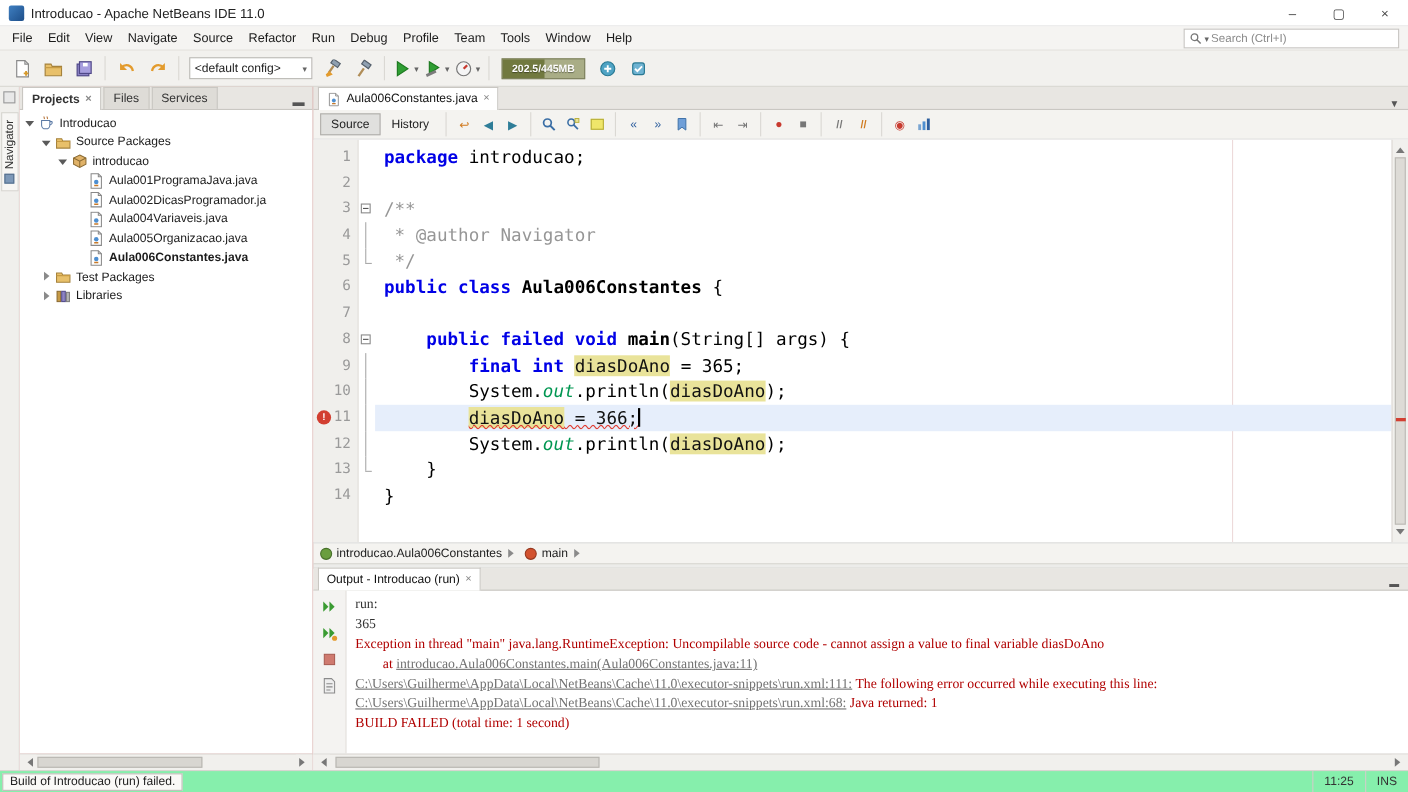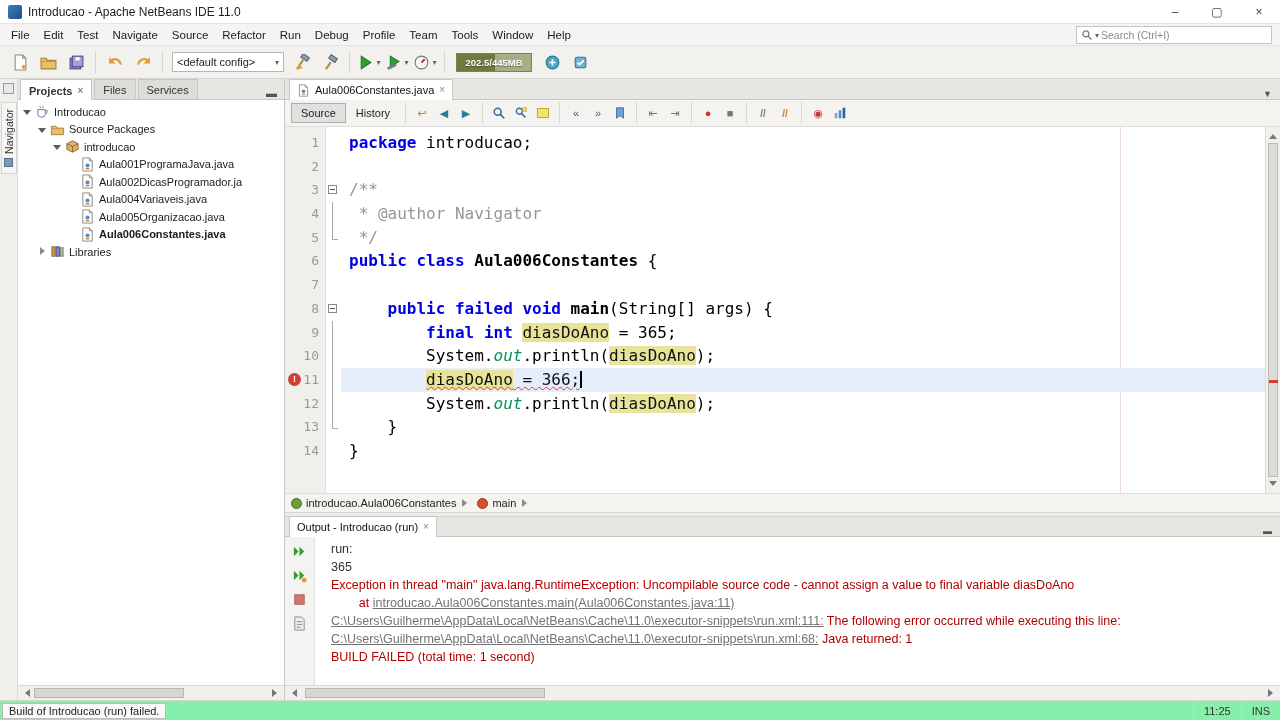--- a/index.html
+++ b/index.html
@@ -133,22 +133,22 @@
   .splitter-h{height:5px;background:#ececea;border-top:1px solid #d8d6d1;border-bottom:1px solid #d8d6d1;flex:none;}
 
   
   .output{height:183px;display:flex;flex-direction:column;flex:none;background:#fff;}
   .otabs{height:20px;background:#e8e6e2;display:flex;align-items:flex-end;border-bottom:1px solid #c9c7c2;flex:none;}
   .out-body{flex:1;display:flex;min-height:0;}
   .out-strip{width:30px;background:#f4f3f1;border-right:1px solid #e4e2dd;display:flex;flex-direction:column;align-items:center;
     padding-top:4px;gap:3px;flex:none;}
   .obtn{width:21px;height:21px;display:flex;align-items:center;justify-content:center;border:1px solid transparent;}
   .obtn svg{width:15px;height:15px;}
-  .out-text{flex:1;padding:3px 0 0 8px;font-family:Liberation Sans, sans-serif;font-size:12.5px;line-height:18px;
-    white-space:pre;overflow:hidden;margin-left:8px;}
+  .out-text{flex:1;padding:3px 0 0 8px;font-family:Liberation Serif, serif;font-size:12.5px;line-height:18px;
+    white-space:pre;overflow:hidden;}
   .o-out{color:#333;}
   .o-err{color:#b00000;}
   .o-lnk{color:#737373;text-decoration:underline;}
 
   
   .statusbar{height:20px;background:#86efac;border-top:1px solid #d7d5d0;display:flex;align-items:center;font-size:11px;flex:none;}
   .status-msg{border:1px solid #bdbbb6;background:#faf9f7;height:16px;line-height:15px;padding:0 6px;margin:0 2px;color:#222;}
   .status-right{margin-left:auto;display:flex;align-items:center;height:100%;}
   .status-cell{border-left:1px solid #d0cec9;padding:0 10px;height:100%;display:flex;align-items:center;color:#333;}
 </style>
@@ -164,21 +164,21 @@
       <div class="win-btn">–</div>
       <div class="win-btn">▢</div>
       <div class="win-btn">×</div>
     </div>
   </div>
 
   <div class="menubar">
     <div class="menu-items" id="menu-items">
         <div class="mi">File</div>
         <div class="mi">Edit</div>
-        <div class="mi">Test</div>
+        <div class="mi">View</div>
         <div class="mi">Navigate</div>
         <div class="mi">Source</div>
         <div class="mi">Refactor</div>
         <div class="mi">Run</div>
         <div class="mi">Debug</div>
         <div class="mi">Profile</div>
         <div class="mi">Team</div>
         <div class="mi">Tools</div>
         <div class="mi">Window</div>
         <div class="mi">Help</div>
@@ -398,20 +398,30 @@
                 <circle cx="8" cy="9" r="2.2" fill="#4e8fd0"></circle>
                 <path d="M6 12.5h4" stroke="#c77a2a" stroke-width="1.4"></path>
               </svg>
             </span>
             <span class="tlabel b">Aula006Constantes.java</span>
           </div>
           <div class="trow" style="padding-left: 19px;">
             <span class="exp closed"></span>
             <span class="ticon">
               <svg viewBox="0 0 16 16">
+                <path d="M1.5 4.5h5l1 2h7v7h-13z" fill="#e8c06a" stroke="#a5823c"></path>
+                <path d="M1.5 7h13" stroke="#c79b43"></path>
+              </svg>
+            </span>
+            <span class="tlabel">Test Packages</span>
+          </div>
+          <div class="trow" style="padding-left: 19px;">
+            <span class="exp closed"></span>
+            <span class="ticon">
+              <svg viewBox="0 0 16 16">
                 <rect x="2" y="3" width="3.5" height="10" fill="#c69a46" stroke="#8a6a32"></rect>
                 <rect x="6.5" y="3" width="3.5" height="10" fill="#8d84c6" stroke="#4f4787"></rect>
                 <rect x="11" y="4" width="3" height="9" fill="#b5b5b5" stroke="#7c7c7c"></rect>
               </svg>
             </span>
             <span class="tlabel">Libraries</span>
           </div>
         </div>
       <div class="hscroll">
         <div class="sb-btn left">

